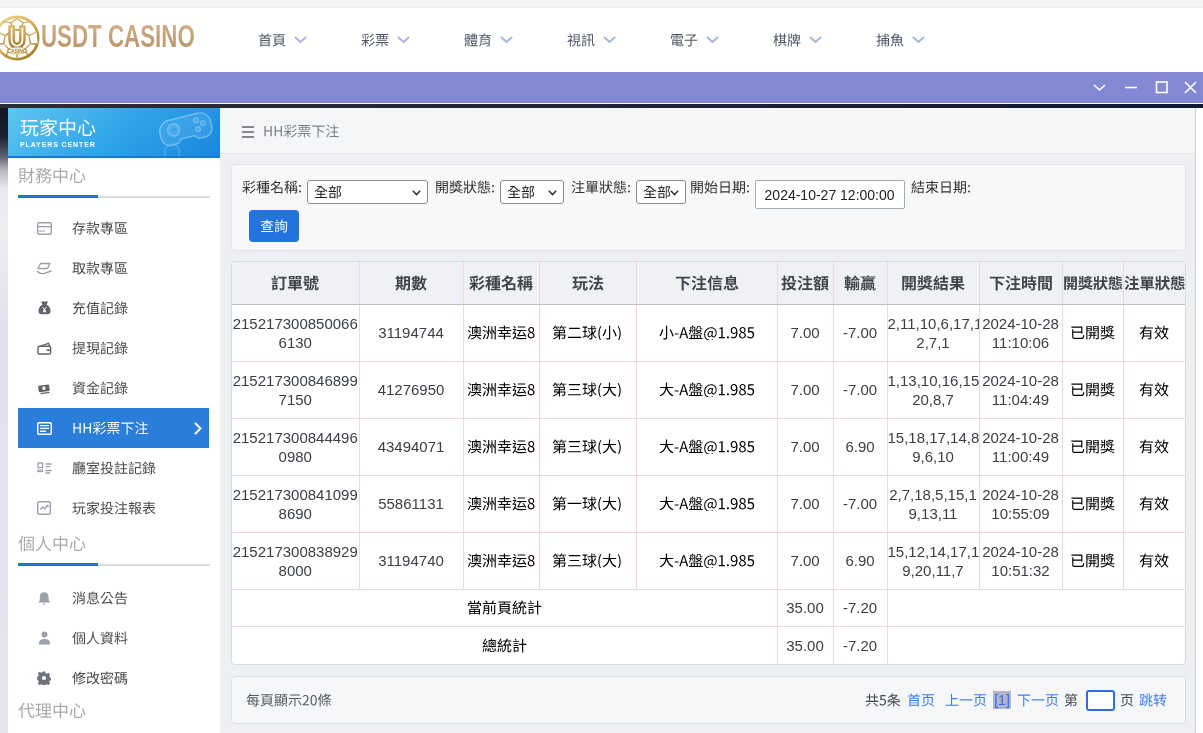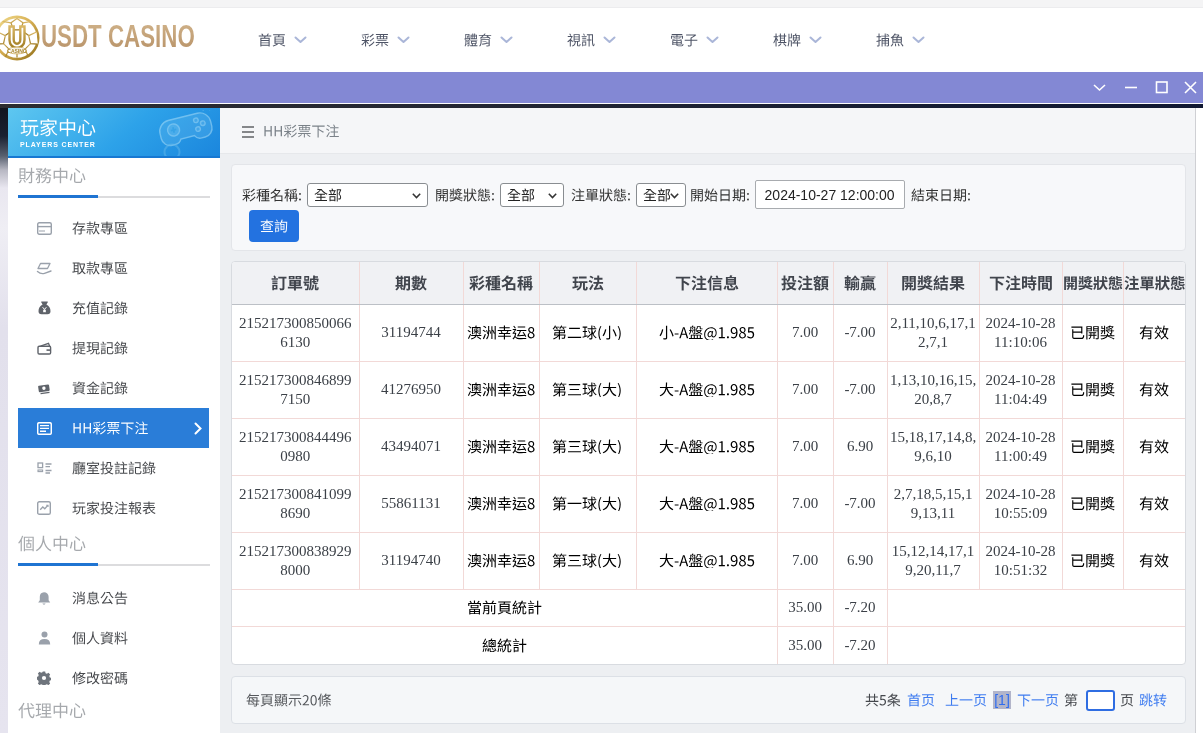--- a/index.html
+++ b/index.html
@@ -56,35 +56,35 @@
 
 .bread{height:46px;background:#f5f6f8;border-bottom:1px solid #e6e8eb;display:flex;align-items:center}
 .bread .ham{margin-left:22px;width:12px;margin-top:2px}
 .bread .ham div{height:2px;background:#85878a;margin-bottom:3px}
 .bread .ham div:last-child{margin-bottom:0}
 .bread .bc{margin-left:9px}
 .bread .bc svg.t{fill:#7a8188}
 
 .fpanel{margin:10px 0 0 11px;width:955px;height:87px;background:#f7f8fa;
   border:1px solid #e3e5e9;border-radius:4px;position:relative}
-.frow{position:absolute;left:10px;top:15px;display:flex;align-items:center}
+.frow{position:absolute;left:10px;top:15px;display:flex;align-items:flex-start}
 .flab{margin-right:5px}
 .flab svg.t{fill:#333}
 .fsel{height:24px;background:#fff;border:1px solid #898d91;border-radius:3px;
   display:flex;align-items:center;position:relative;margin-right:7px}
 .fsel svg.t{margin-left:6px;fill:#222}
 .fsel .sarr{position:absolute;right:6px;top:9px}
 .finp{height:29px;background:#fff;border:1px solid #a8abaf;border-radius:2px;
   font-size:14px;color:#222;display:flex;align-items:center;padding-left:9px;margin-right:6px;
   font-family:"Liberation Sans",sans-serif}
 .qbtn{position:absolute;left:17px;top:45px;width:50px;height:32px;background:#2372e0;
   border-radius:4px;display:flex;align-items:center;justify-content:center}
 
 .twrap{margin:10px 0 0 11px;width:955px;background:#fff;border:1px solid #d8dbe0;border-radius:4px;overflow:hidden}
-table{border-collapse:collapse;width:953px;table-layout:fixed;font-family:Liberation Serif, serif}
+table{border-collapse:collapse;width:953px;table-layout:fixed;font-family:Liberation Sans, sans-serif}
 td,th{border:1px solid #f2d9d7;text-align:center;vertical-align:middle;overflow:hidden}
 tr.hdr th{height:42px;background:#f0f1f4;border-bottom:1px solid #bcc0c6;border-top:none}
 tr.hdr th:first-child,td:first-child{border-left:none}
 tr.hdr th:last-child,td:last-child{border-right:none}
 tr.data td{height:57px;font-size:15px;color:#3b4047;line-height:19px}
 tr.sum td{height:37px}
 tr.sum:last-child td{height:38px}
 tr.sum td{font-size:15px;color:#3b4047}
 tr:last-child td{border-bottom:none}
 .cc{display:flex;align-items:center;justify-content:center}

